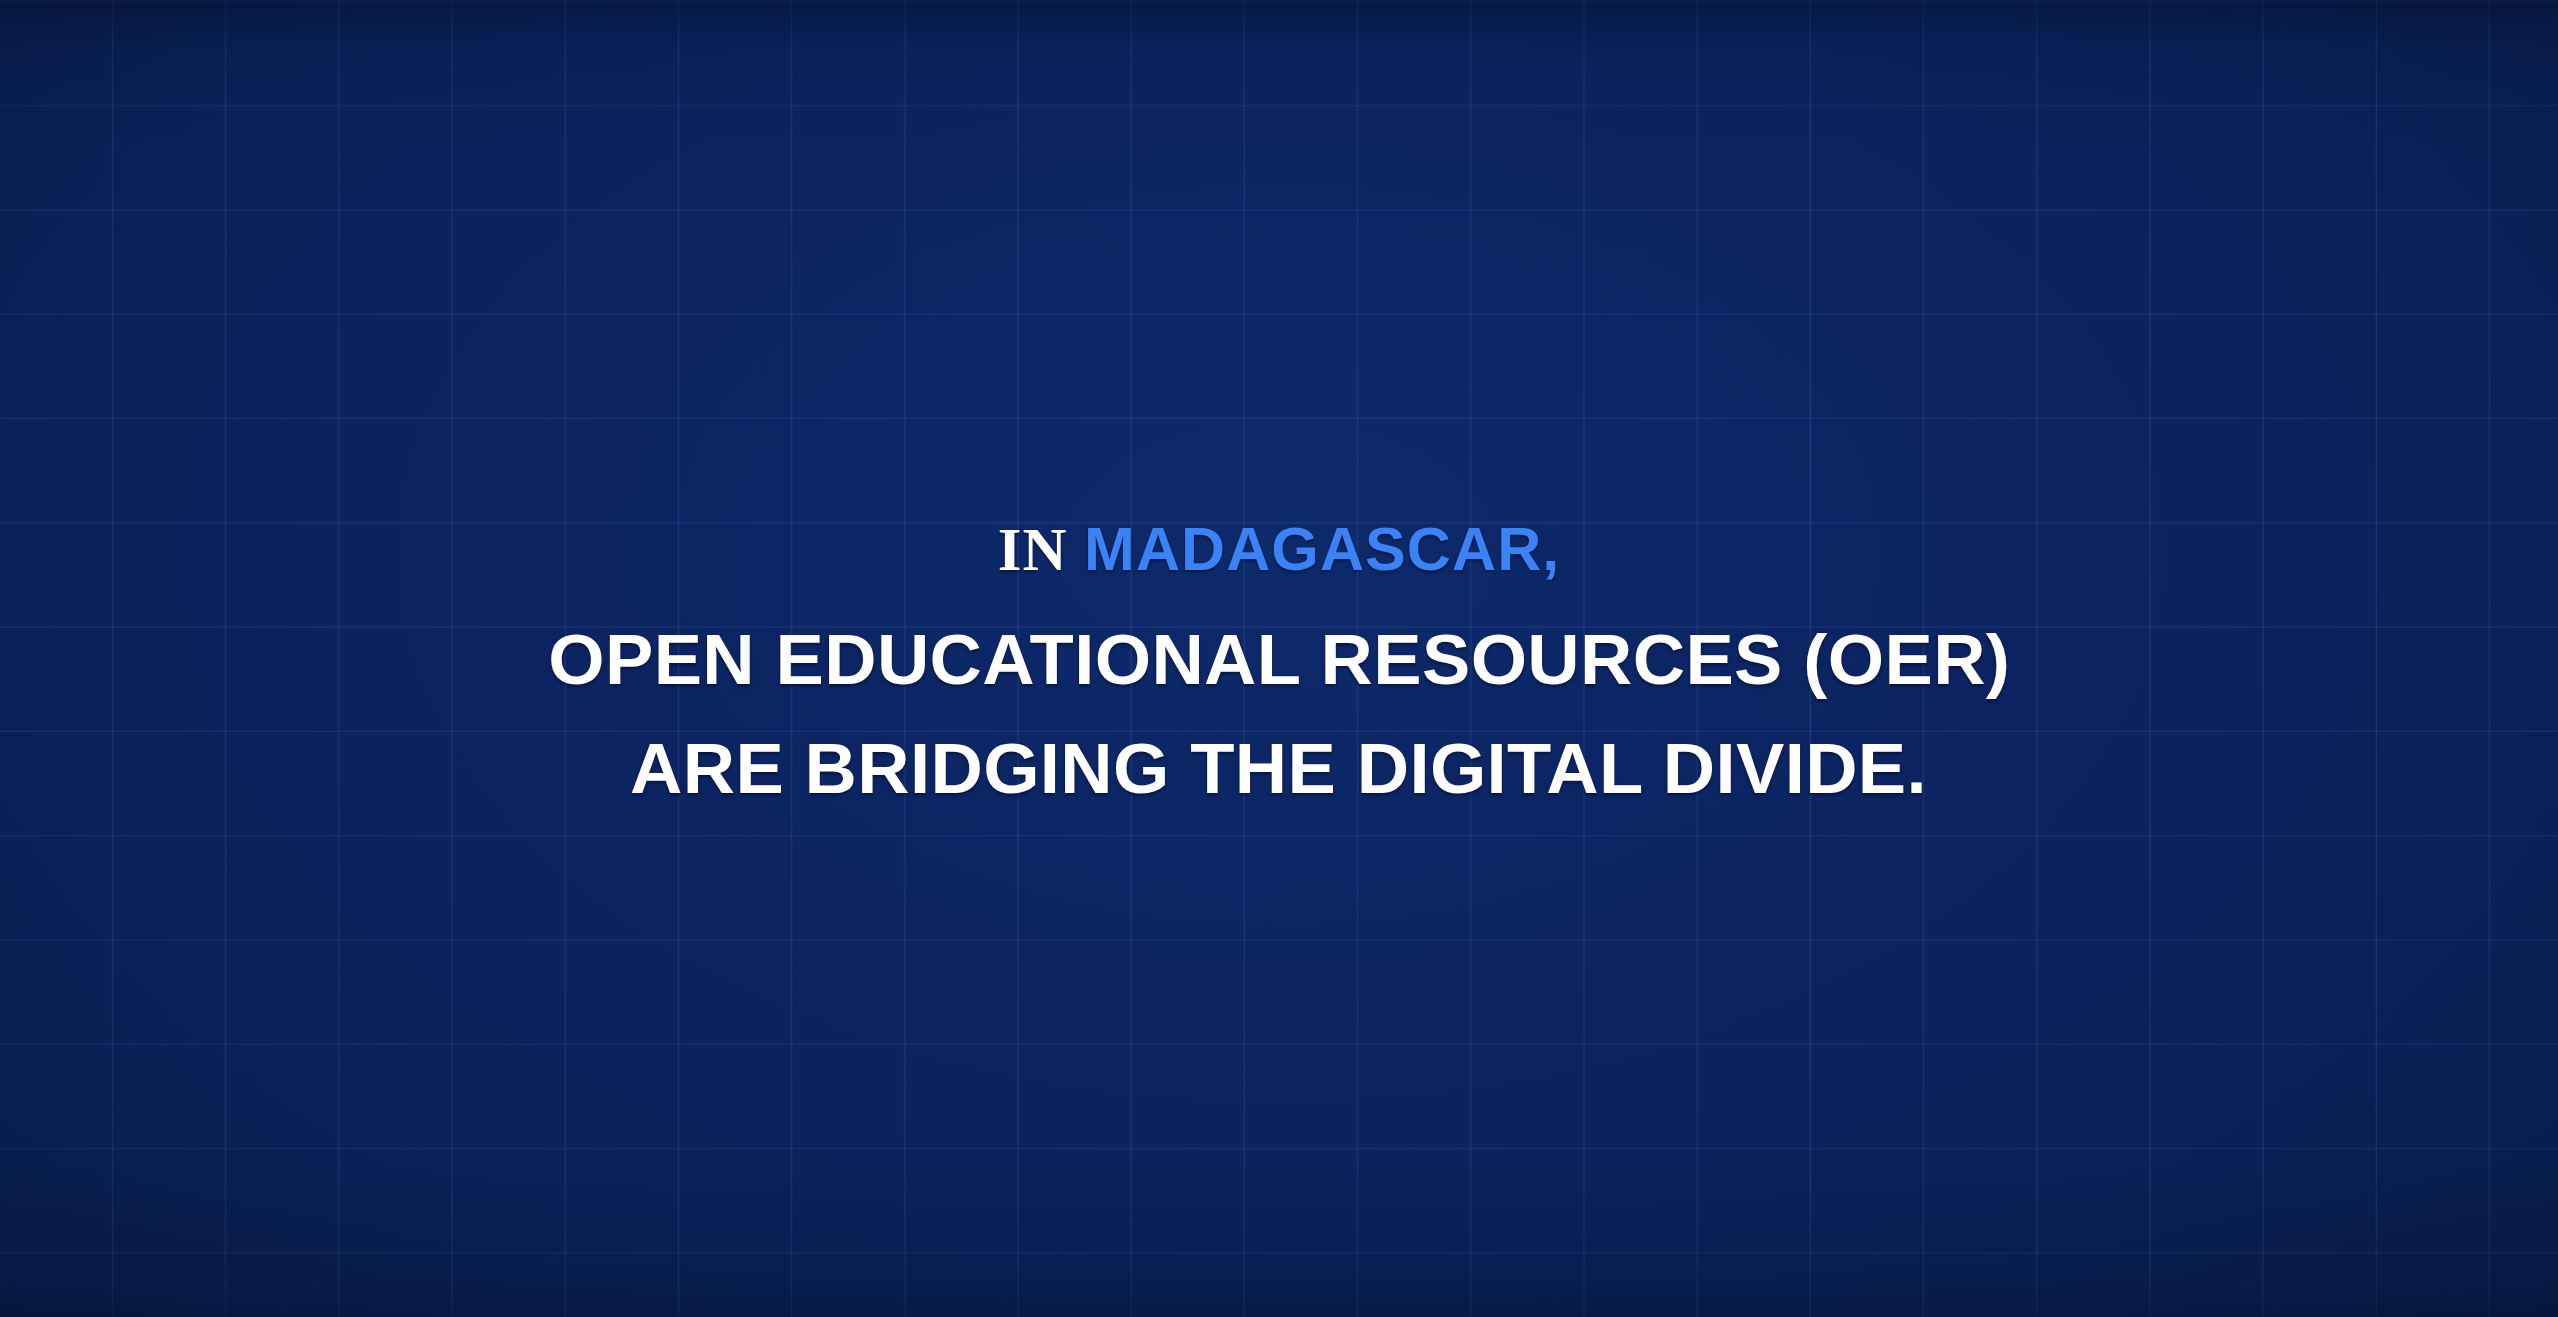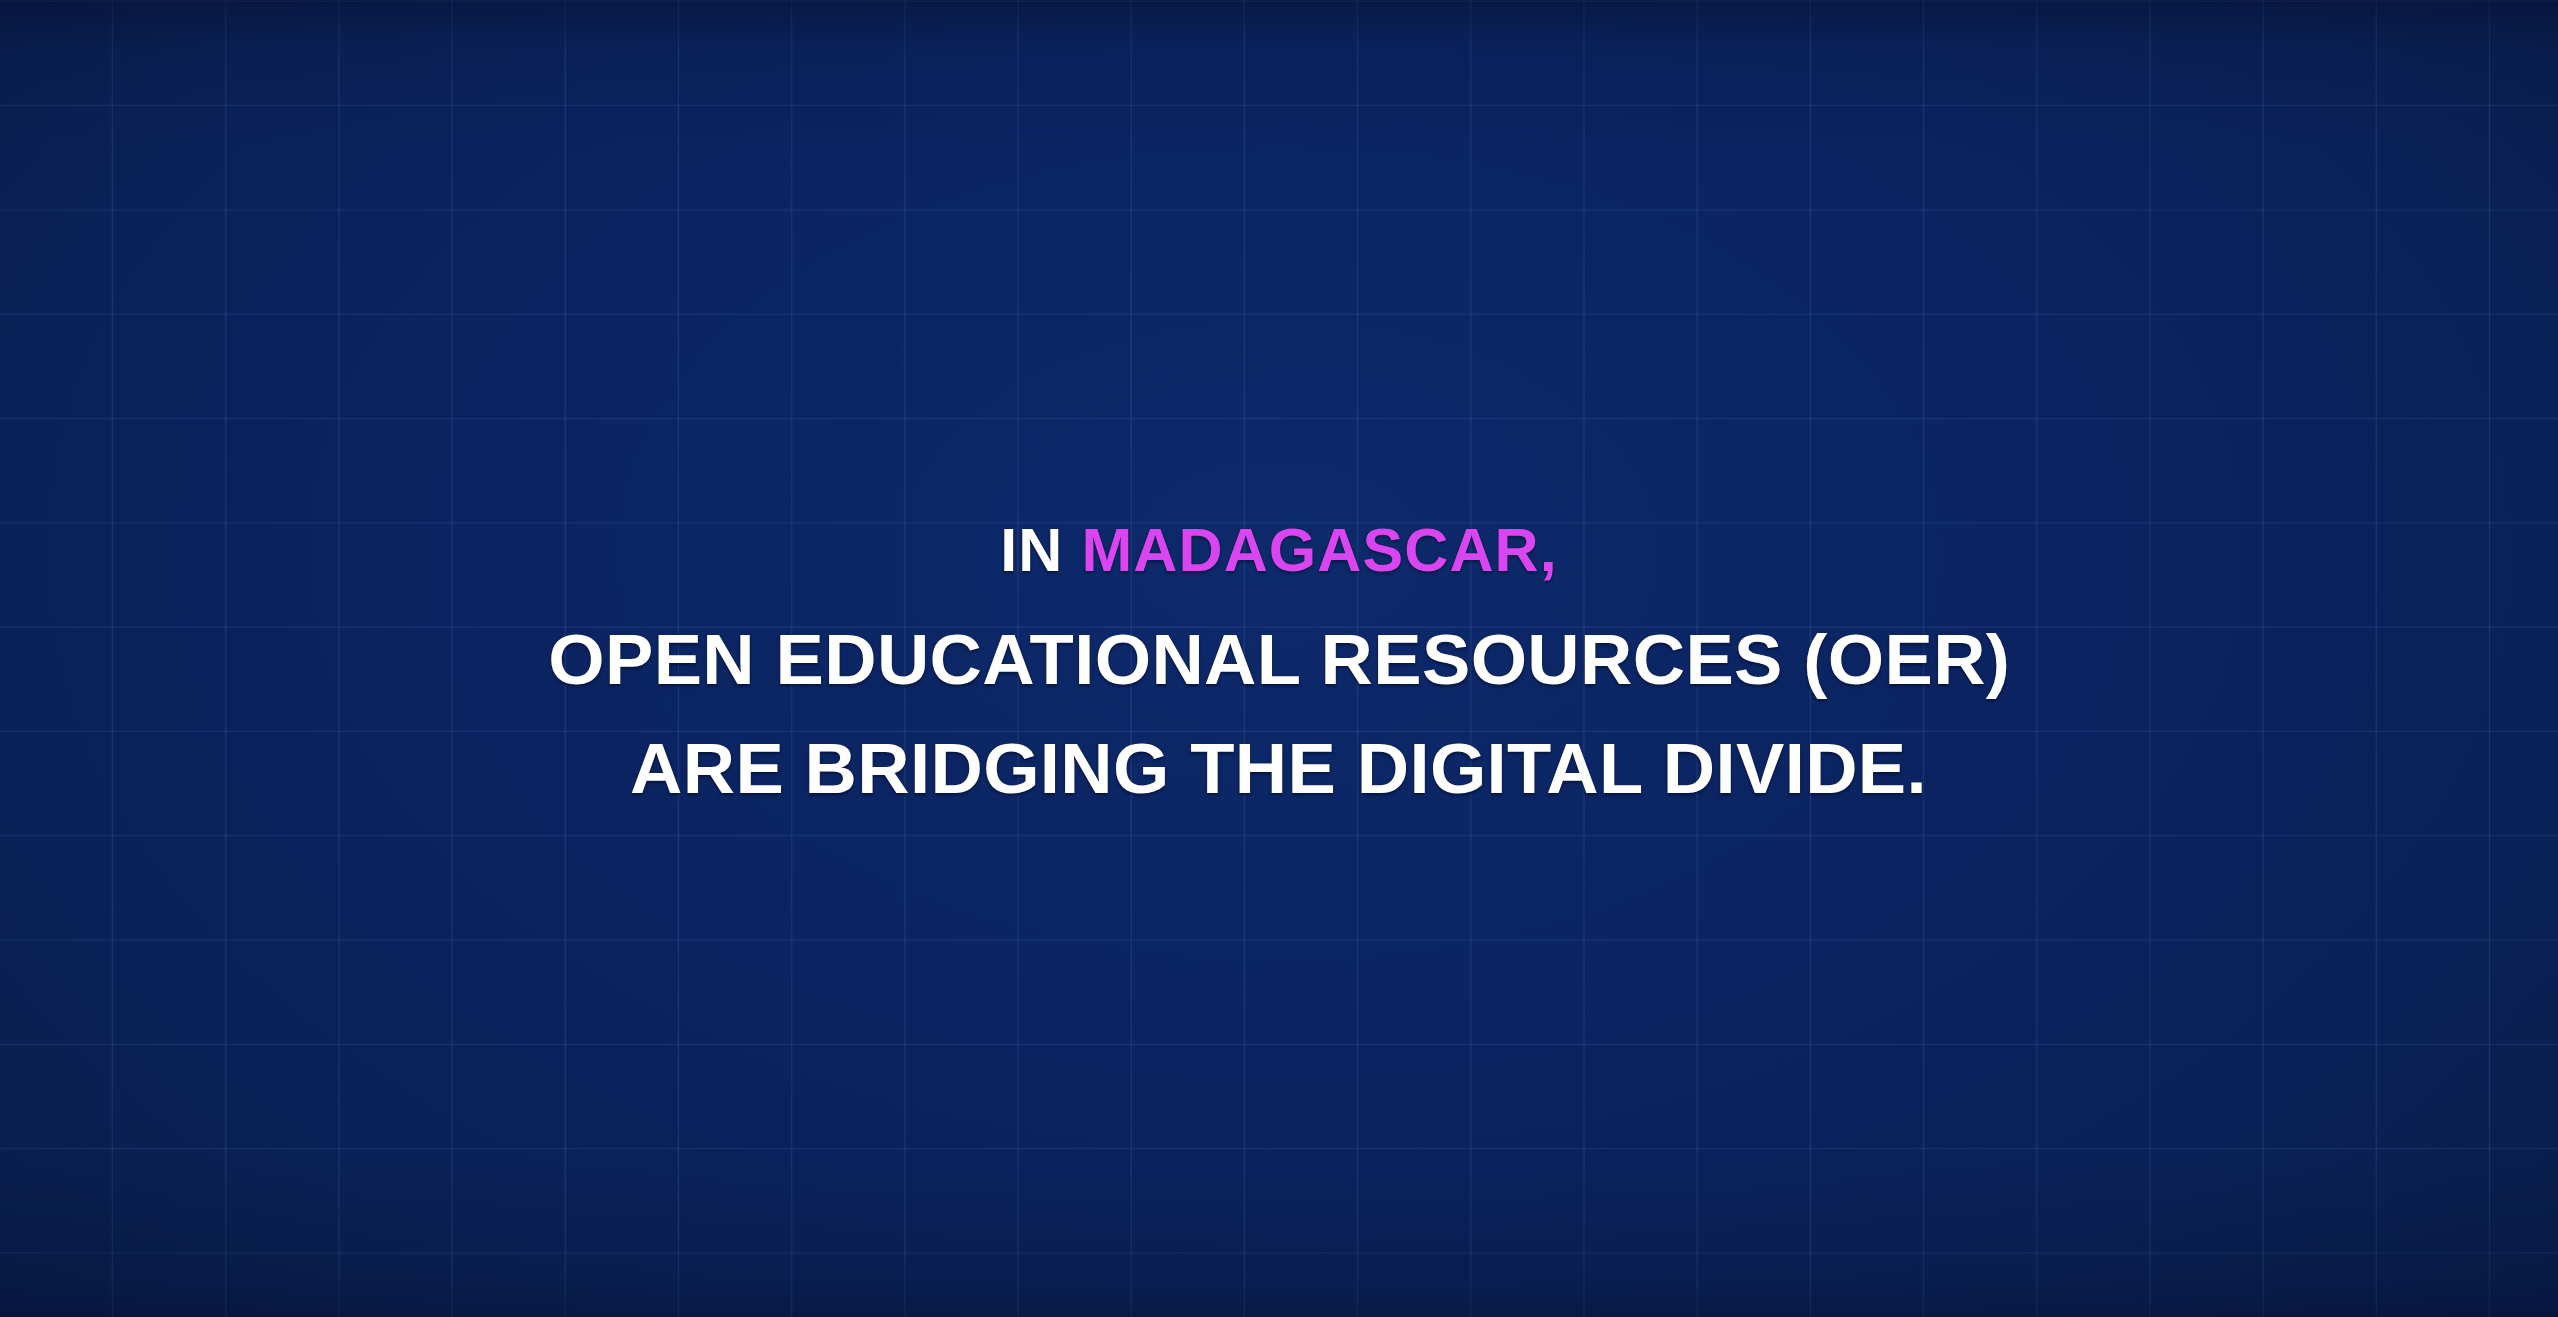--- a/index.html
+++ b/index.html
@@ -139,28 +139,29 @@
   }
 
   .hl-line-3 {
     font-size: 70px;
     line-height: 84px;
     letter-spacing: 0.005em;
     transform: scaleX(1.035);
   }
 
   .hl-accent {
-    color: #d946ef;
+    color: #3b82f6;
     text-shadow:
       0 2px 3px rgba(1, 8, 30, 0.45),
       0 0 1px rgba(1, 8, 30, 0.35);
   }
 
   .hl-plain {
     color: #ffffff;
+    font-family: Liberation Serif, serif;
   }
 </style>
 </head>
 <body>
 
 <div class="slide">
 
   <div class="bg-base"></div>
   <div class="bg-grid"></div>
   <div class="bg-grid-soft"></div>

